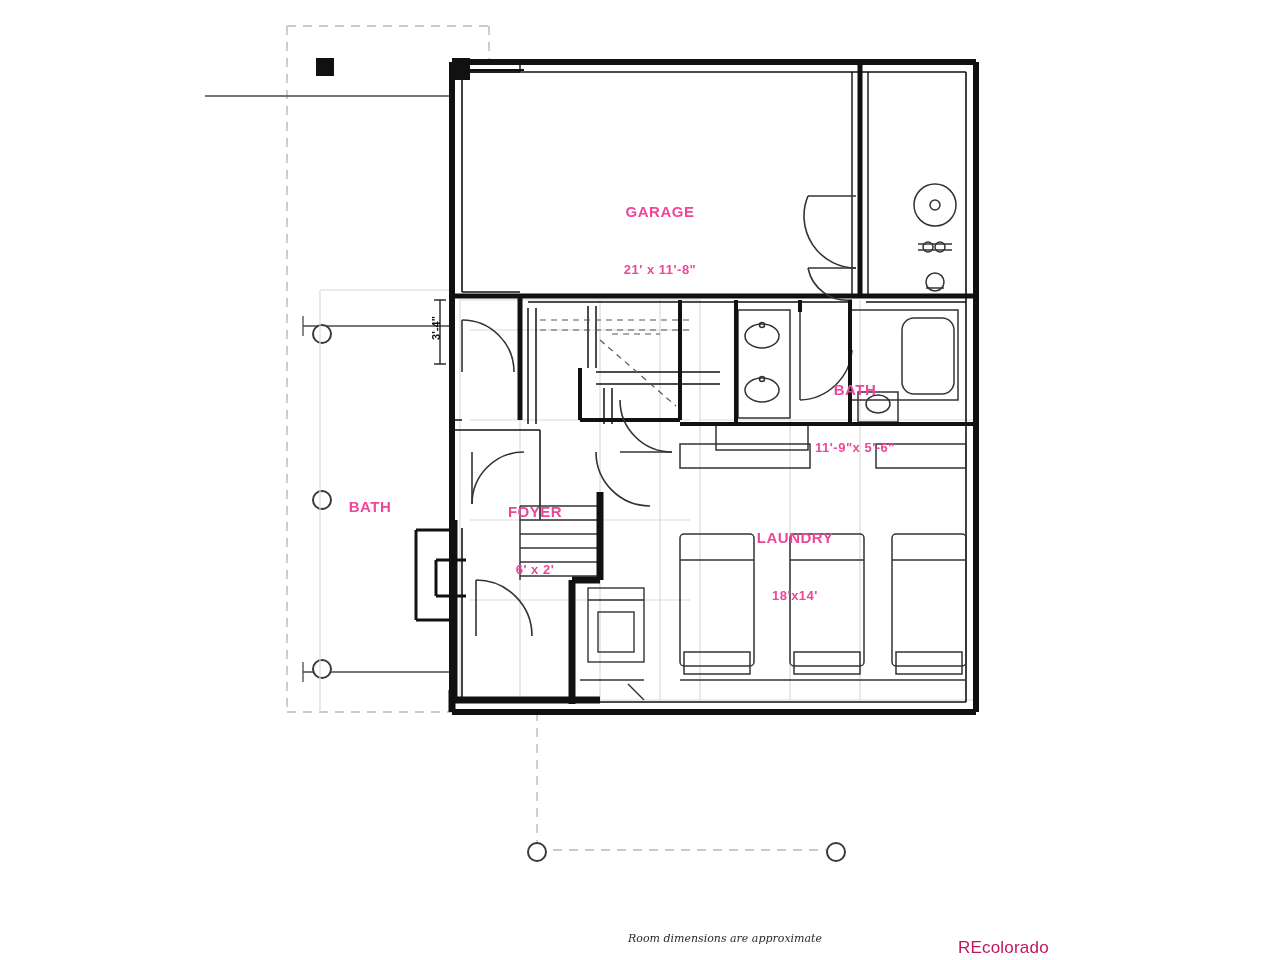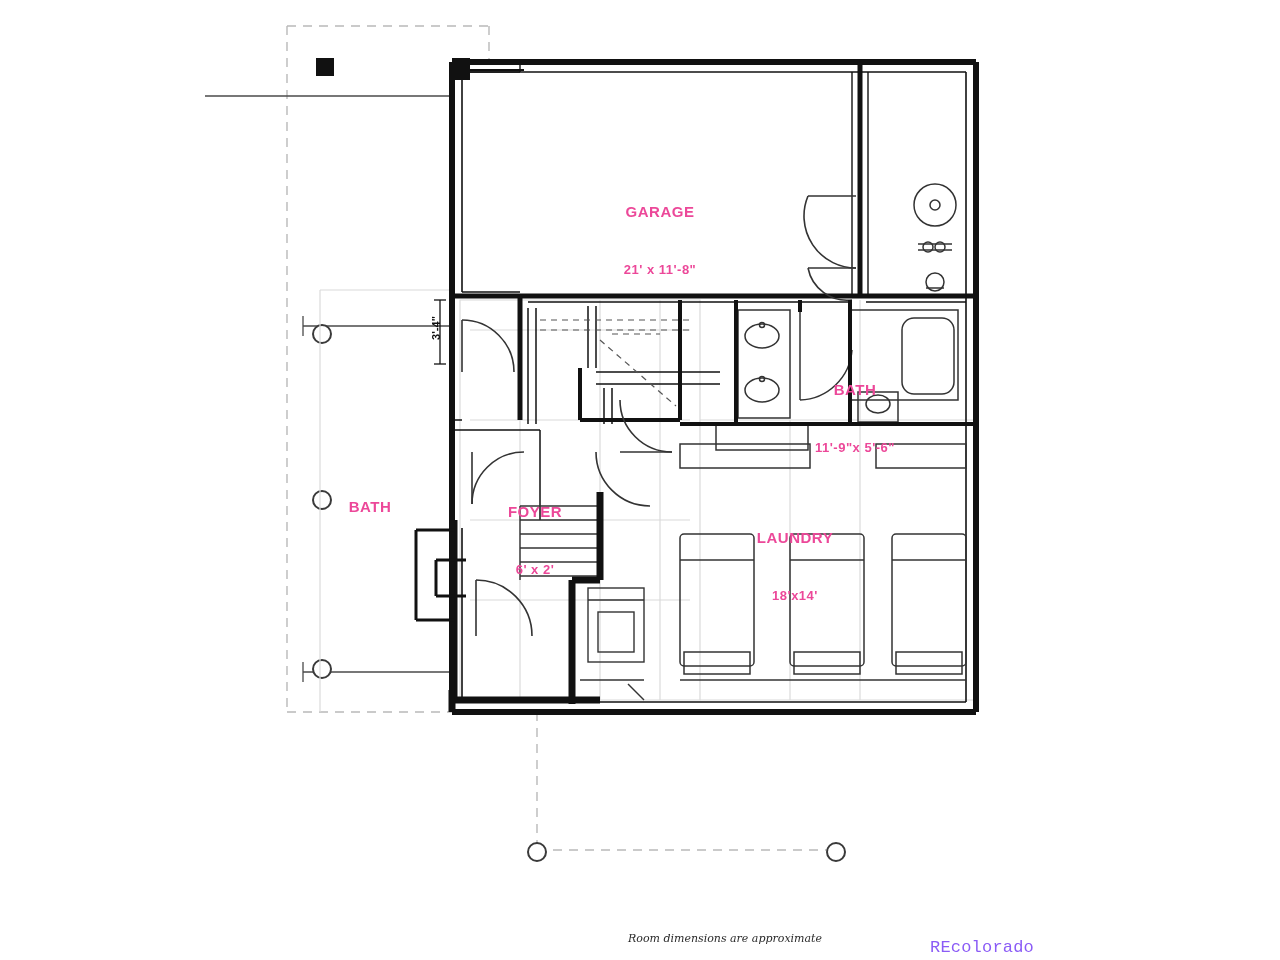--- a/index.html
+++ b/index.html
@@ -69,27 +69,26 @@
     left: 628px;
     top: 932px;
     font-family: "DejaVu Serif", serif;
     font-style: italic;
     font-size: 11px;
     color: #2a2a2a;
     white-space: nowrap;
   }
   #watermark {
     position: absolute;
-    left: 930px;
+    left: 958px;
     top: 938px;
     font-size: 17px;
-    color: #8b5cf6;
+    color: #be185d;
     letter-spacing: 0.2px;
     white-space: nowrap;
-    font-family: Liberation Mono, monospace;
   }
 </style>
 </head>
 <body>
 
 <div id="floorplan-root">
 
   <svg id="plan" viewBox="0 0 1280 960">
     <g stroke="#b9b9b9" stroke-width="1.4" fill="none" stroke-dasharray="9 7">
       <path d="M287 26 L489 26"></path>

